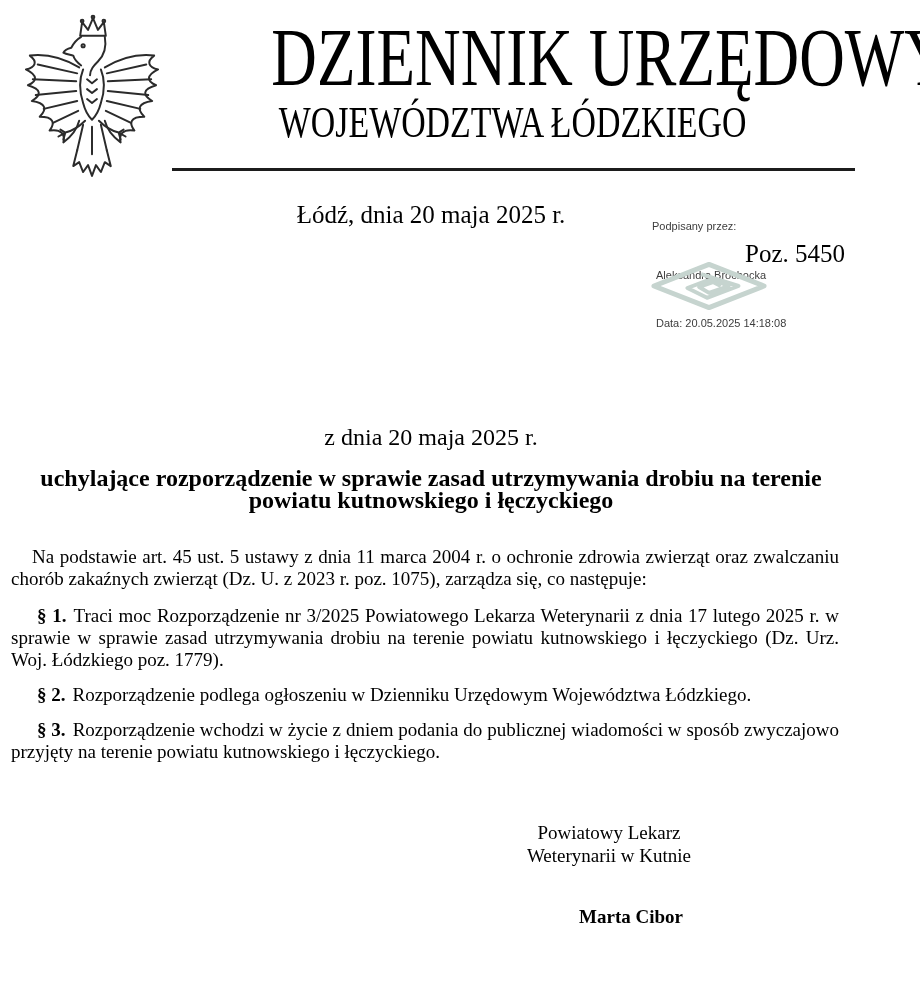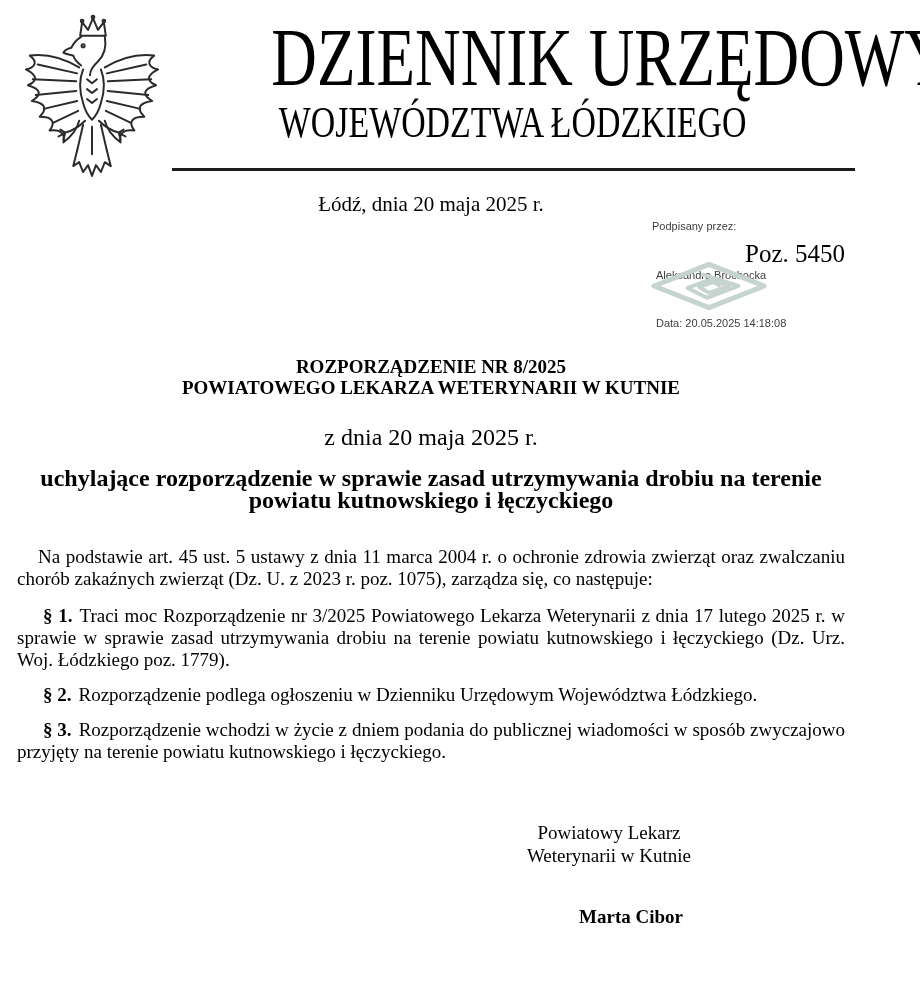--- a/index.html
+++ b/index.html
@@ -17,35 +17,35 @@
   .emblem { position: absolute; left: 18px; top: 10px; width: 148px; height: 178px; }
   .masthead { position: absolute; left: 170px; top: 0; width: 686px; text-align: center; }
   .mast-line1 { position: absolute; top: 16px; left: 0; width: 100%; font-size: 82px; line-height: 84px; white-space: nowrap; }
   .mast-line1 > span { display: inline-block; transform: scaleX(0.77); transform-origin: 50% 50%; }
   .mast-line2 { position: absolute; top: 97px; left: 0; width: 100%; font-size: 44px; line-height: 52px; white-space: nowrap; }
   .mast-line2 > span { display: inline-block; transform: scaleX(0.77); transform-origin: 50% 50%; }
   .mast-rule { position: absolute; top: 168px; left: 172px; width: 683px; height: 3px; background: #1c1c1c; }
 
   
   .col-center { position: absolute; left: 17px; width: 828px; text-align: center; }
-  .place-date { top: 192px; font-size: 21px; }
+  .place-date { top: 201px; font-size: 25px; }
   .poz { top: 240px; font-size: 25px; text-align: right; }
 
   
   .stamp { position: absolute; left: 652px; top: 218px; font-family: "Liberation Sans", sans-serif; font-size: 11px; line-height: 16.5px; color: #3d3d3d; }
   .stamp .indent { padding-left: 4px; margin-top: 32px; }
   .stamp-logo { position: absolute; left: 650px; top: 261px; width: 118px; height: 50px; }
 
   
   .act-title { top: 356px; font-weight: bold; font-size: 19px; line-height: 21px; }
   .act-date { top: 424px; font-size: 24px; }
   .act-subject { top: 467px; font-weight: bold; font-size: 24px; line-height: 22px; }
 
   
-  .doc-body { position: absolute; left: 17px; top: 546px; width: 828px; font-size: 19px; line-height: 22px; text-align: justify; }
+  .doc-body { position: absolute; left: 11px; top: 546px; width: 828px; font-size: 19px; line-height: 22px; text-align: justify; }
   .doc-body p { margin: 0 0 13px 0; }
   .doc-body p.preamble { text-indent: 21px; margin-bottom: 15px; }
   .doc-body p.para { text-indent: 26px; }
   .marker { font-weight: bold; margin-right: 7px; }
 
   
   .signoff { position: absolute; left: 429px; top: 822px; width: 360px; text-align: center; font-size: 19px; line-height: 22.5px; }
   .signer-name { position: absolute; left: 451px; top: 906px; width: 360px; text-align: center; font-size: 19px; font-weight: bold; }
 </style>
 </head>
@@ -96,24 +96,20 @@
   <div class="stamp">
     <div>Podpisany przez:</div>
     <div class="indent">Aleksandra Brochocka</div>
     <div class="indent">Data: 20.05.2025 14:18:08</div>
   </div>
   <svg class="stamp-logo" viewBox="0 0 120 50" fill="none" stroke="#c6d4cf" stroke-linejoin="round">
     <path d="M60 3 L116 25 L60 47 L4 25 Z" stroke-width="5"></path>
     <path d="M52 13 L90 25 L58 37 L38 27 L62 18 L80 25 L60 32 L50 26 L64 21 L72 25" stroke-width="4"></path>
   </svg>
 
-  <div class="col-center act-title">
-    <div>ROZPORZĄDZENIE NR 8/2025</div>
-    <div>POWIATOWEGO LEKARZA WETERYNARII W KUTNIE</div>
-  </div>
   <div class="col-center act-date">z dnia 20 maja 2025 r.</div>
   <div class="col-center act-subject">uchylające rozporządzenie w sprawie zasad utrzymywania drobiu na terenie powiatu kutnowskiego i łęczyckiego</div>
 
   <div class="doc-body">
     <p class="preamble">Na podstawie art. 45 ust. 5 ustawy z dnia 11 marca 2004 r. o ochronie zdrowia zwierząt oraz zwalczaniu chorób zakaźnych zwierząt (Dz. U. z 2023 r. poz. 1075), zarządza się, co następuje:</p>
     <p class="para">
       <span class="marker">§ 1.</span><span>Traci moc Rozporządzenie nr 3/2025 Powiatowego Lekarza Weterynarii z dnia 17 lutego 2025 r. w sprawie w sprawie zasad utrzymywania drobiu na terenie powiatu kutnowskiego i łęczyckiego (Dz. Urz. Woj. Łódzkiego poz. 1779).</span>
     </p>
     <p class="para">
       <span class="marker">§ 2.</span><span>Rozporządzenie podlega ogłoszeniu w Dzienniku Urzędowym Województwa Łódzkiego.</span>

